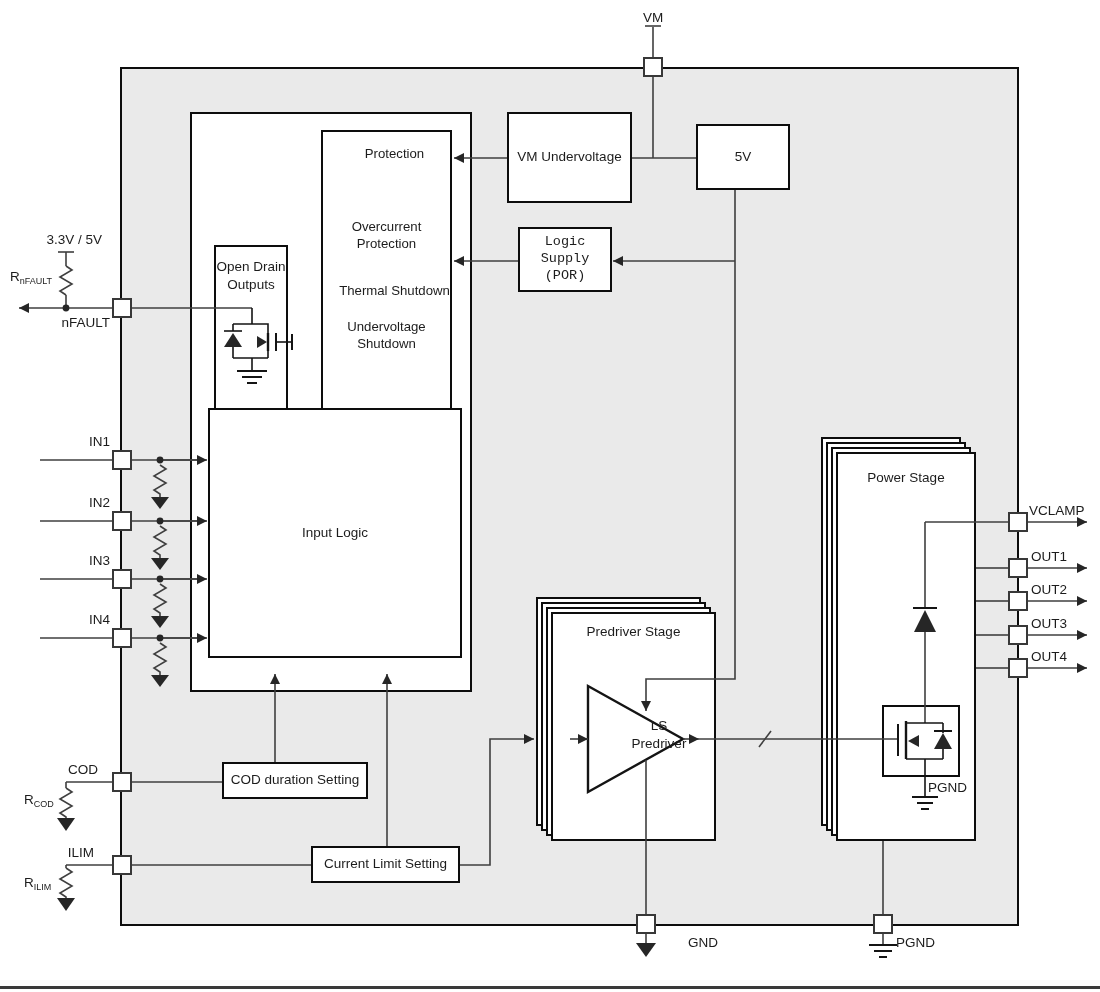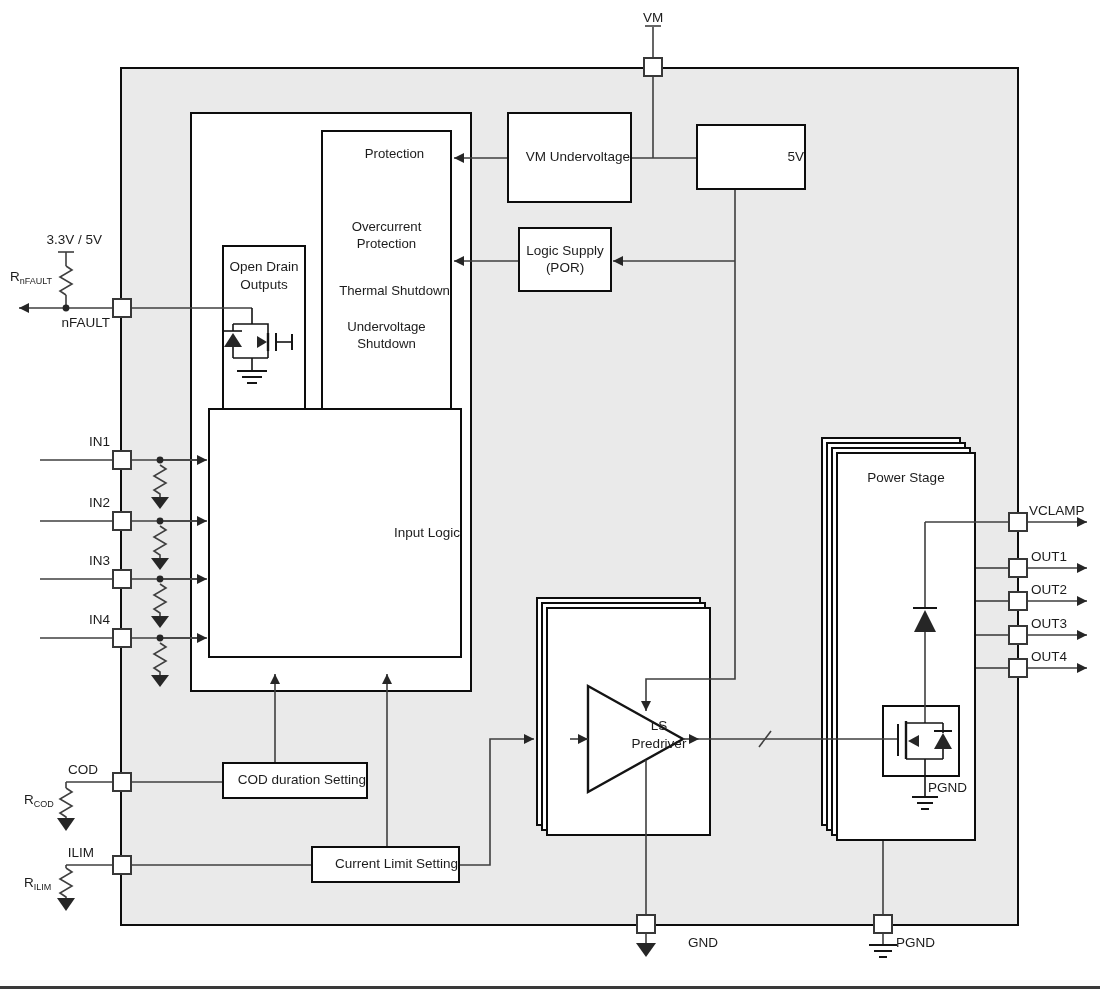--- a/index.html
+++ b/index.html
@@ -2,22 +2,22 @@
 <html><head>
 <meta charset="utf-8">
 <style>
   html,body{margin:0;padding:0;background:#ffffff;}
   #page{position:relative;width:1100px;height:992px;background:#ffffff;overflow:hidden;
         font-family:"Liberation Sans","DejaVu Sans",sans-serif;color:#1c1c1c;}
   .chip{position:absolute;left:120px;top:67px;width:899px;height:859px;background:#eaeaea;
         border:2.6px solid #0d0d0d;box-sizing:border-box;z-index:1;}
   .box{position:absolute;background:#ffffff;border:2.2px solid #0d0d0d;box-sizing:border-box;z-index:3;}
   .stack{z-index:2;}
-  .flexc{display:flex;align-items:center;justify-content:flex-end;text-align:center;}
-  .flexcol{display:flex;flex-direction:column;justify-content:center;text-align:center;}
+  .flexc{display:flex;align-items:center;justify-content:center;text-align:center;}
+  .flexcol{display:flex;flex-direction:column;justify-content:center;text-align:center;font-family:Liberation Mono, monospace;}
   .pin{position:absolute;width:20px;height:20px;background:#ffffff;border:2px solid #383838;
        box-sizing:border-box;z-index:8;}
   svg.wires{position:absolute;left:0;top:0;z-index:6;pointer-events:none;}
   .lbl{position:absolute;font-size:13.5px;line-height:1.15;white-space:nowrap;z-index:10;color:#1c1c1c;}
   .txt{font-size:13.5px;line-height:1.25;color:#1c1c1c;}
   .sub{font-size:9px;vertical-align:-3px;}
   .box-title{position:absolute;left:0;right:0;text-align:center;font-size:13.5px;color:#1c1c1c;}
   .prot-item{position:absolute;left:0;right:0;text-align:center;font-size:13.2px;line-height:1.3;color:#1c1c1c;padding-left:16px;}
   .bottom-rule{position:absolute;left:0;top:986px;width:1100px;height:2.5px;background:#3a3a3a;z-index:11;}
 </style>
@@ -30,52 +30,55 @@
 
   <div class="box" style="left:190px;top:112px;width:282px;height:580px;"></div>
 
   <div class="box" style="left:321px;top:130px;width:131px;height:280px;">
     <div class="prot-item" style="top:13px;">Protection</div>
     <div class="prot-item" style="top:86px;padding:0 10px;">Overcurrent Protection</div>
     <div class="prot-item" style="top:150px;">Thermal Shutdown</div>
     <div class="prot-item" style="top:186px;padding:0 2px;">Undervoltage Shutdown</div>
   </div>
 
-  <div class="box" style="left:214px;top:245px;width:84px;height:165px;margin-left:8px;">
+  <div class="box" style="left:214px;top:245px;width:74px;height:165px;">
     <div class="box-title" style="top:11px;line-height:1.3;">Open Drain Outputs</div>
   </div>
 
   <div class="box flexc" style="left:208px;top:408px;width:254px;height:250px;">
     <span class="txt">Input Logic</span>
   </div>
 
   <div class="box flexc" style="left:507px;top:112px;width:125px;height:91px;">
     <span class="txt">VM Undervoltage</span>
   </div>
 
-  <div class="box flexc" style="left:696px;top:124px;width:110px;height:66px;">
+  <div class="box flexc" style="left:696px;top:124px;width:94px;height:66px;">
     <span class="txt">5V</span>
   </div>
 
   <div class="box flexcol" style="left:518px;top:227px;width:94px;height:65px;">
     <span class="txt">Logic Supply</span>
     <span class="txt">(POR)</span>
   </div>
 
   <div class="box flexc" style="left:222px;top:762px;width:146px;height:37px;">
     <span class="txt">COD duration Setting</span>
   </div>
 
   <div class="box flexc" style="left:311px;top:846px;width:149px;height:37px;">
     <span class="txt">Current Limit Setting</span>
   </div>
 
   <div class="box stack" style="left:536px;top:597px;width:165px;height:229px;"></div>
   <div class="box stack" style="left:541px;top:602px;width:165px;height:229px;"></div>
   <div class="box stack" style="left:546px;top:607px;width:165px;height:229px;"></div>
+  <div class="box" style="left:551px;top:612px;width:165px;height:229px;">
+    <div class="box-title" style="top:10px;">Predriver Stage</div>
+  </div>
   <div class="lbl" style="left:625px;top:717px;width:68px;text-align:center;white-space:normal;line-height:1.3;">LS Predriver</div>
 
   <div class="box stack" style="left:821px;top:437px;width:140px;height:389px;"></div>
   <div class="box stack" style="left:826px;top:442px;width:140px;height:389px;"></div>
   <div class="box stack" style="left:831px;top:447px;width:140px;height:389px;"></div>
   <div class="box" style="left:836px;top:452px;width:140px;height:389px;">
     <div class="box-title" style="top:16px;">Power Stage</div>
   </div>
 
   <div class="box" style="left:882px;top:705px;width:78px;height:72px;z-index:4;"></div>

